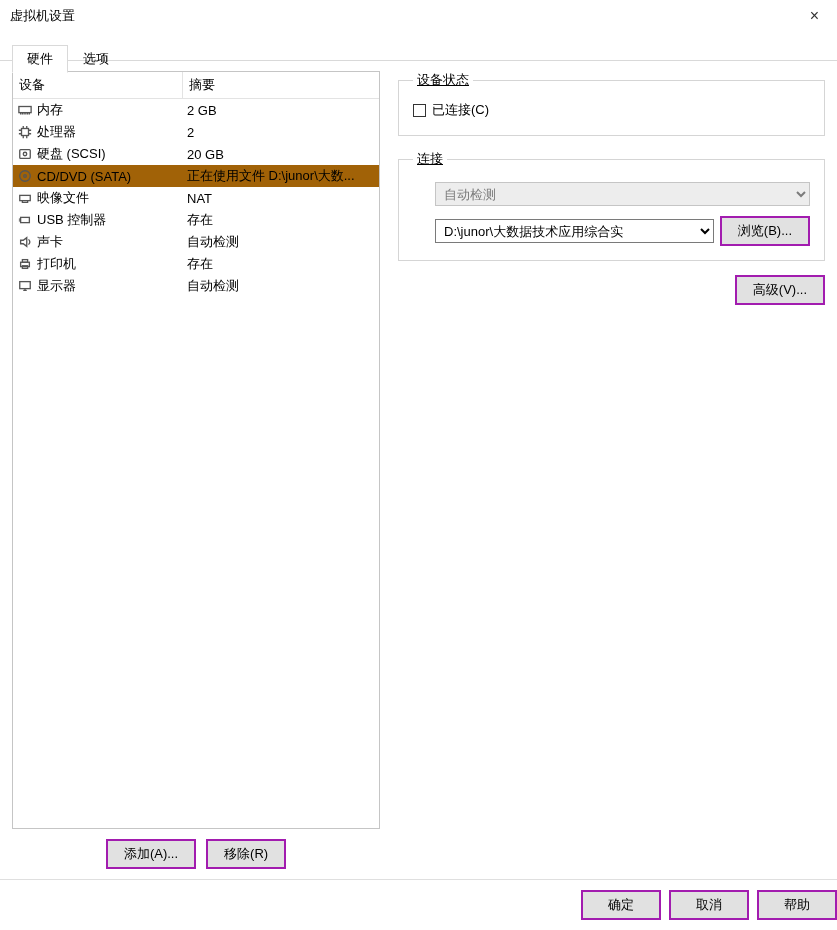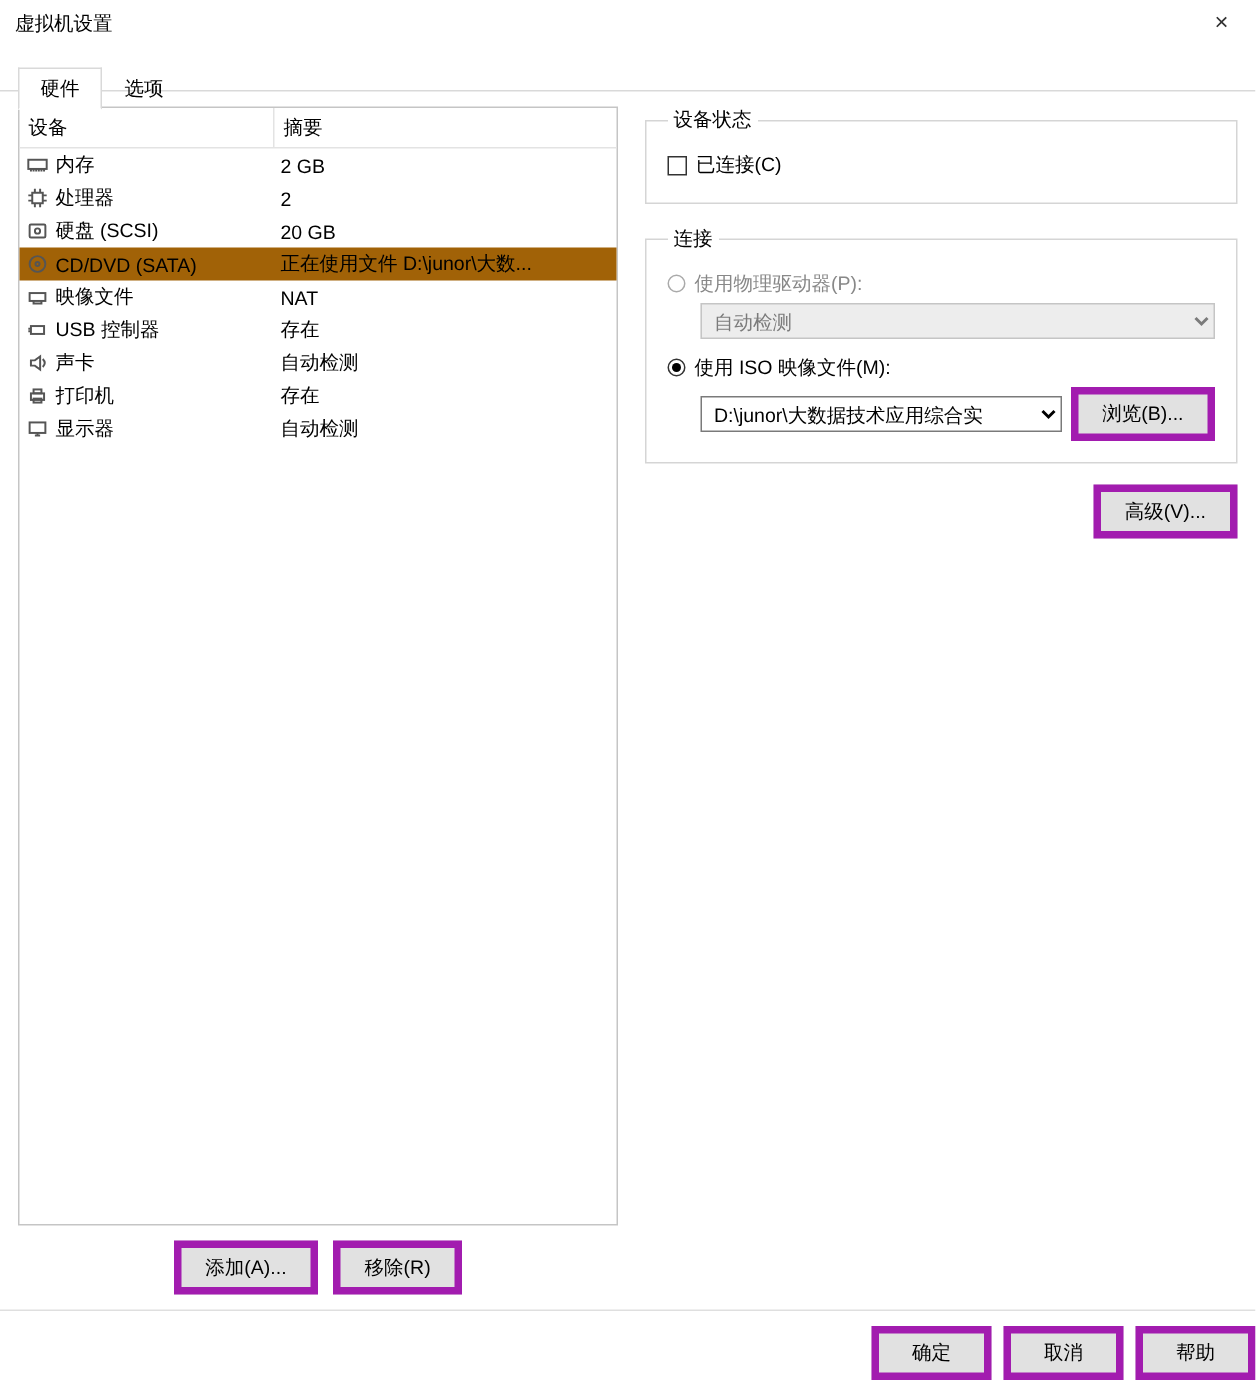--- a/index.html
+++ b/index.html
@@ -3,38 +3,38 @@
 <meta charset="utf-8">
 <style>
 * { box-sizing: border-box; font-family: "Microsoft YaHei", "Segoe UI", sans-serif; font-size: 13px; }
 body { margin: 0; background: #fff; color: #000; width: 837px; height: 930px; overflow: hidden; display: flex; flex-direction: column; }
 .titlebar { height: 30px; display: flex; align-items: center; padding: 16px 10px; justify-content: space-between; }
 .close-x { font-size: 16px; color: #333; padding: 0 8px; }
 .tabs-row { display: flex; padding-left: 12px; border-bottom: 1px solid #d9d9d9; }
 .tab { padding: 4px 14px; border: 1px solid transparent; border-bottom: none; position: relative; top: 13px; }
 .tab.active { background: #fff; border-color: #d9d9d9; border-bottom: 1px solid #fff; }
 .content { flex: 1; display: flex; padding: 10px 12px; gap: 18px; }
-.left-pane { width: 400px; display: flex; flex-direction: column; justify-content: flex-end; }
+.left-pane { width: 368px; display: flex; flex-direction: column; justify-content: flex-end; }
 .device-list { flex: 1; border: 1px solid #c5c5c5; background: #fff; }
 .dl-header { display: flex; border-bottom: 1px solid #e3e3e3; }
 .dl-hcell { padding: 4px 6px; }
 .dl-hcell.device { width: 170px; border-right: 1px solid #e3e3e3; }
 .dl-hcell.summary { flex: 1; font-family: Liberation Mono, monospace; }
 .dl-row { display: flex; height: 22px; align-items: center; }
 .dl-row.selected { background: #a16207; }
 .dl-cell { padding: 0 4px; white-space: nowrap; overflow: hidden; text-overflow: ellipsis; }
 .dl-cell.device { width: 170px; display: flex; align-items: center; gap: 4px; }
 .dl-cell.summary { flex: 1; }
 .icon { width: 16px; height: 16px; display: inline-flex; align-items: center; justify-content: center; flex-shrink: 0; }
 .icon svg { width: 14px; height: 14px; stroke: #555; fill: none; stroke-width: 1.5; }
 .under-buttons { display: flex; justify-content: center; gap: 10px; padding: 10px 0 0; }
-button.win { background: #e1e1e1; border: 5px solid #a21caf; padding: 4px 16px; min-width: 80px; cursor: default; }
+button.win { background: #e1e1e1; border: 2px solid #a21caf; padding: 4px 16px; min-width: 80px; cursor: default; }
 .right-pane { flex: 1; display: flex; flex-direction: column; gap: 14px; }
 fieldset { border: 1px solid #d5d5d5; padding: 10px 14px 14px; margin: 0; }
-legend { padding: 0 4px; }
+legend { padding: 0 4px; text-decoration: underline; }
 .chk-row { display: flex; align-items: center; gap: 6px; margin: 2px 0; text-align: center; }
 .chk { width: 13px; height: 13px; border: 1px solid #333; }
 .radio { width: 12px; height: 12px; border: 1px solid #333; border-radius: 50%; display: flex; align-items: center; justify-content: center; }
 .radio.checked::after { content: ""; width: 6px; height: 6px; background: #000; border-radius: 50%; }
 .radio.disabled { border-color: #aaa; }
 .option-group { margin-left: 0; }
 .sub { margin-left: 22px; margin-top: 4px; display: flex; gap: 6px; align-items: center; }
 select.win, input.win { border: 1px solid #7a7a7a; padding: 2px 4px; background: #fff; height: 24px; }
 select.win.disabled-look { background: #e6e6e6; color: #444; border-color: #adadad; width: 100%; }
 .iso-input { flex: 1; min-width: 0; }
@@ -186,36 +186,28 @@
       <div class="chk-row">
         <span class="chk"></span>
         <span>已连接(C)</span>
       </div>
     </fieldset>
 
     <fieldset>
       <legend>连接</legend>
 
       <div class="option-group">
-        <div class="chk-row">
-          <span class="radio disabled"></span>
-          <span class="disabled-text">使用物理驱动器(P):</span>
-        </div>
         <div class="sub">
           <select class="win disabled-look" disabled="">
             <option>自动检测</option>
           </select>
         </div>
       </div>
 
       <div class="option-group" style="margin-top:10px">
-        <div class="chk-row">
-          <span class="radio checked"></span>
-          <span>使用 ISO 映像文件(M):</span>
-        </div>
         <div class="sub">
           <select class="win iso-input">
             <option>D:\junor\大数据技术应用综合实</option>
           </select>
           <button class="win">浏览(B)...</button>
         </div>
       </div>
     </fieldset>
 
     <div class="bottom-right">

